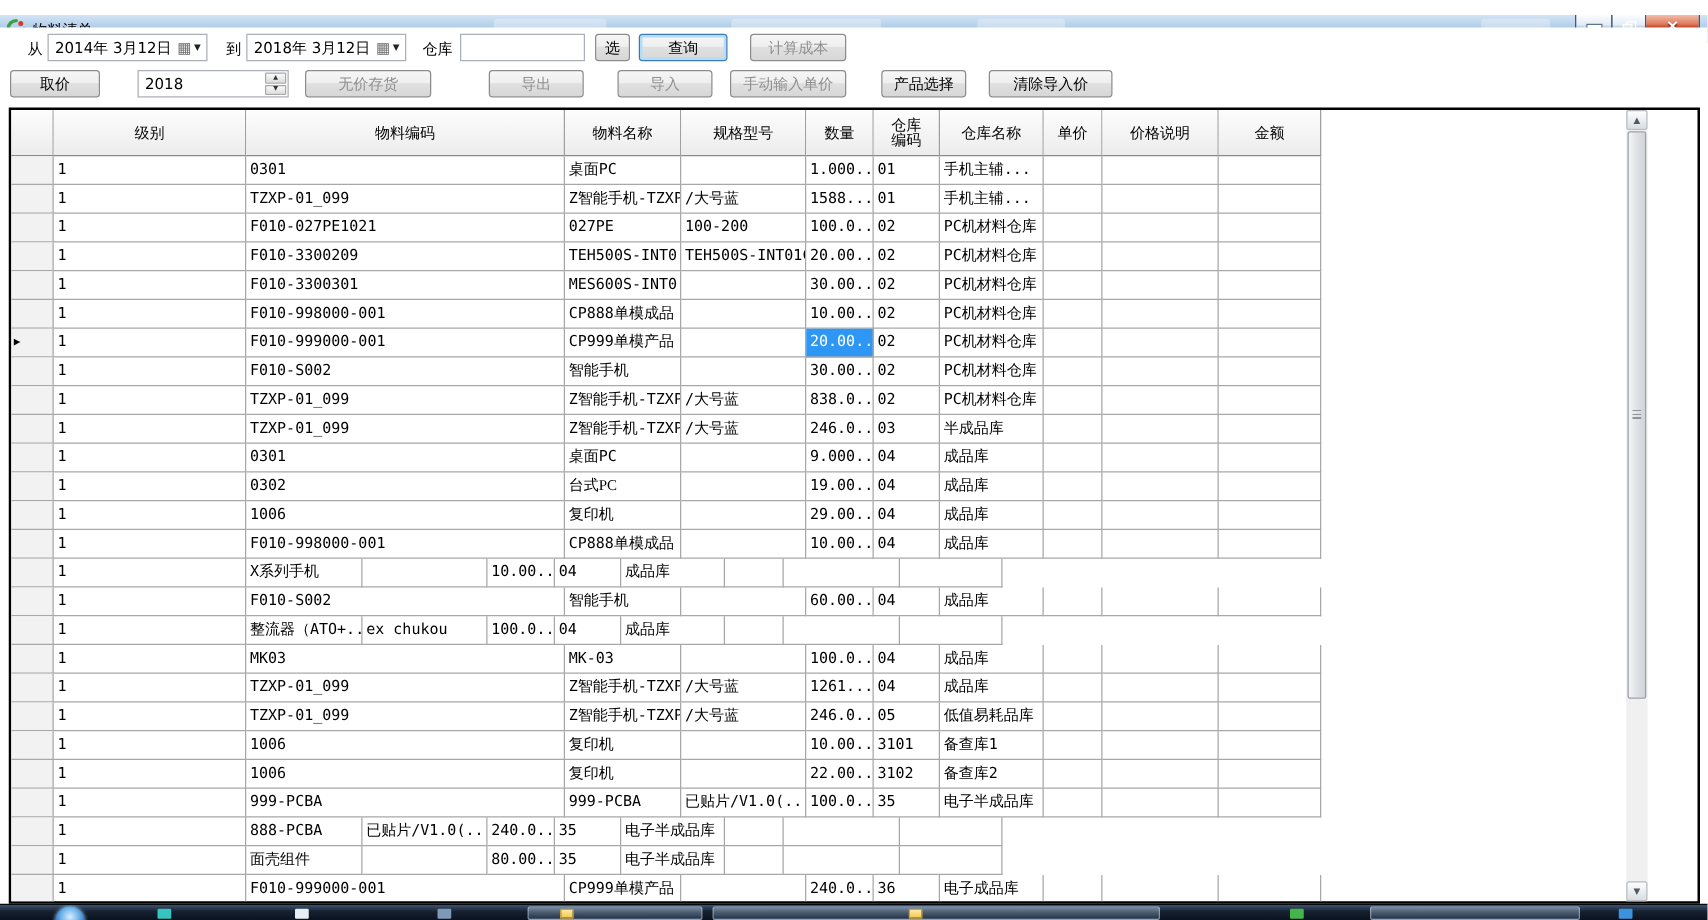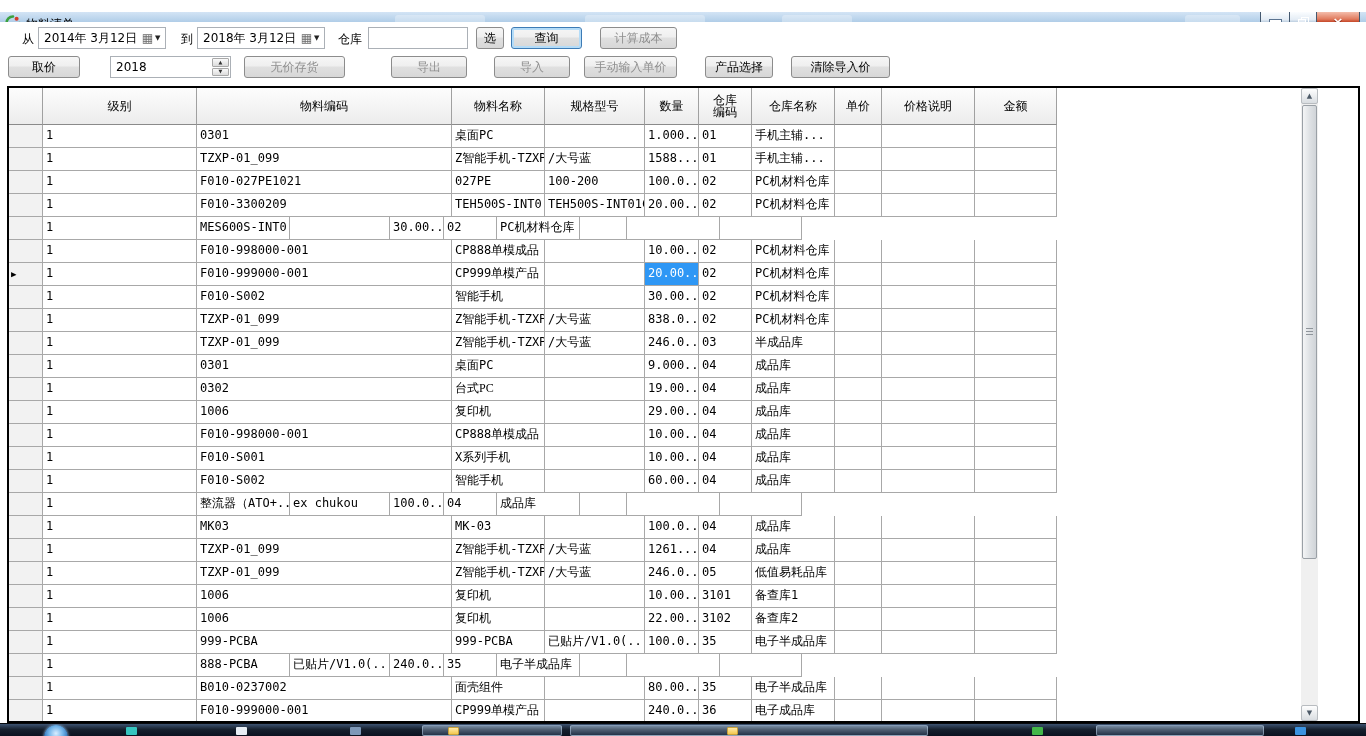--- a/index.html
+++ b/index.html
@@ -256,20 +256,21 @@
           <div class="cell" style="width: 54px;">20.00...</div>
           <div class="cell" style="width: 53px;">02</div>
           <div class="cell" style="width: 83px;">PC机材料仓库</div>
           <div class="cell" style="width: 47px;"></div>
           <div class="cell" style="width: 93px;"></div>
           <div class="cell" style="width: 82px;"></div>
         </div>
         <div class="grid-row">
           <div class="cell selcell" style="width: 34px;"></div>
           <div class="cell" style="width: 154px;">1</div>
+          <div class="cell" style="width: 255px;">F010-3300301</div>
           <div class="cell" style="width: 93px;">MES600S-INT0...</div>
           <div class="cell" style="width: 100px;"></div>
           <div class="cell" style="width: 54px;">30.00...</div>
           <div class="cell" style="width: 53px;">02</div>
           <div class="cell" style="width: 83px;">PC机材料仓库</div>
           <div class="cell" style="width: 47px;"></div>
           <div class="cell" style="width: 93px;"></div>
           <div class="cell" style="width: 82px;"></div>
         </div>
         <div class="grid-row">
@@ -387,21 +388,20 @@
           <div class="cell" style="width: 54px;">10.00...</div>
           <div class="cell" style="width: 53px;">04</div>
           <div class="cell" style="width: 83px;">成品库</div>
           <div class="cell" style="width: 47px;"></div>
           <div class="cell" style="width: 93px;"></div>
           <div class="cell" style="width: 82px;"></div>
         </div>
         <div class="grid-row">
           <div class="cell selcell" style="width: 34px;"></div>
           <div class="cell" style="width: 154px;">1</div>
-          <div class="cell" style="width: 255px;">F010-S001</div>
           <div class="cell" style="width: 93px;">X系列手机</div>
           <div class="cell" style="width: 100px;"></div>
           <div class="cell" style="width: 54px;">10.00...</div>
           <div class="cell" style="width: 53px;">04</div>
           <div class="cell" style="width: 83px;">成品库</div>
           <div class="cell" style="width: 47px;"></div>
           <div class="cell" style="width: 93px;"></div>
           <div class="cell" style="width: 82px;"></div>
         </div>
         <div class="grid-row">
@@ -515,21 +515,20 @@
           <div class="cell" style="width: 54px;">240.0...</div>
           <div class="cell" style="width: 53px;">35</div>
           <div class="cell" style="width: 83px;">电子半成品库</div>
           <div class="cell" style="width: 47px;"></div>
           <div class="cell" style="width: 93px;"></div>
           <div class="cell" style="width: 82px;"></div>
         </div>
         <div class="grid-row">
           <div class="cell selcell" style="width: 34px;"></div>
           <div class="cell" style="width: 154px;">1</div>
-          <div class="cell" style="width: 255px;">B010-0237002</div>
           <div class="cell" style="width: 93px;">面壳组件</div>
           <div class="cell" style="width: 100px;"></div>
           <div class="cell" style="width: 54px;">80.00...</div>
           <div class="cell" style="width: 53px;">35</div>
           <div class="cell" style="width: 83px;">电子半成品库</div>
           <div class="cell" style="width: 47px;"></div>
           <div class="cell" style="width: 93px;"></div>
           <div class="cell" style="width: 82px;"></div>
         </div>
         <div class="grid-row">

